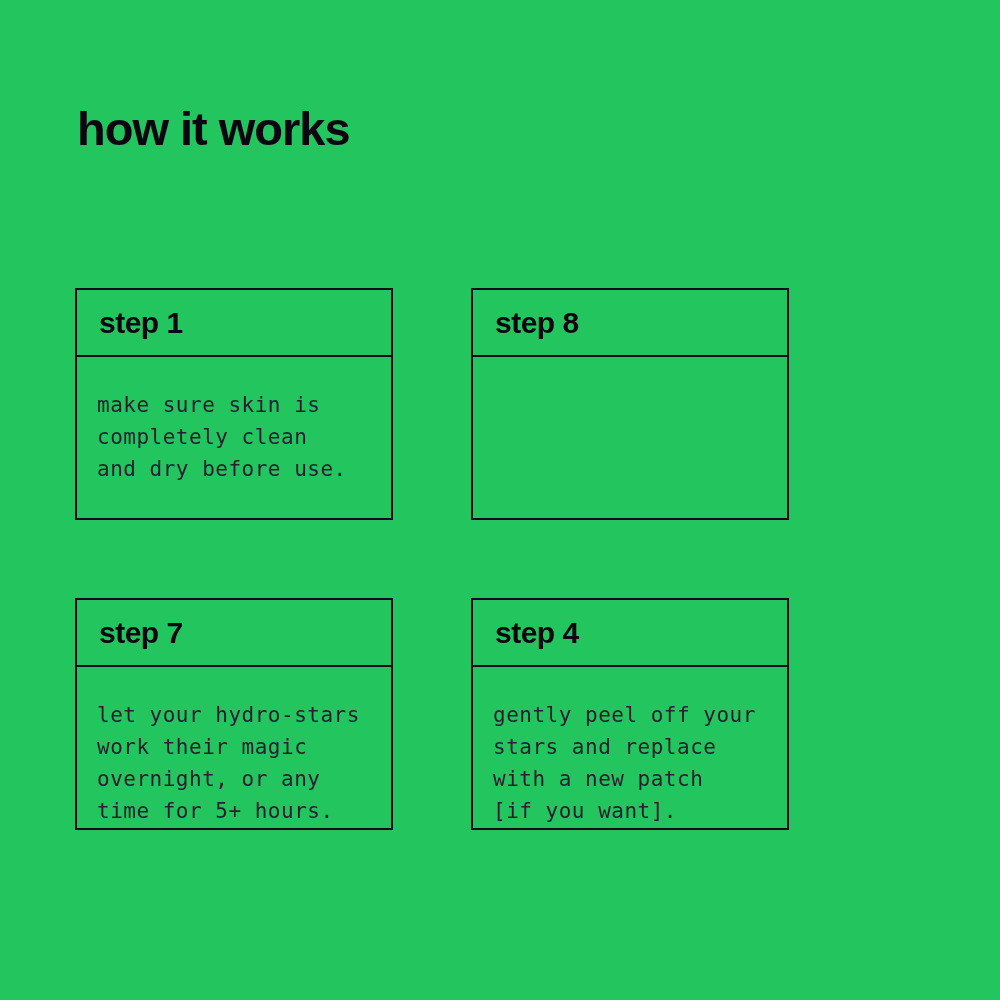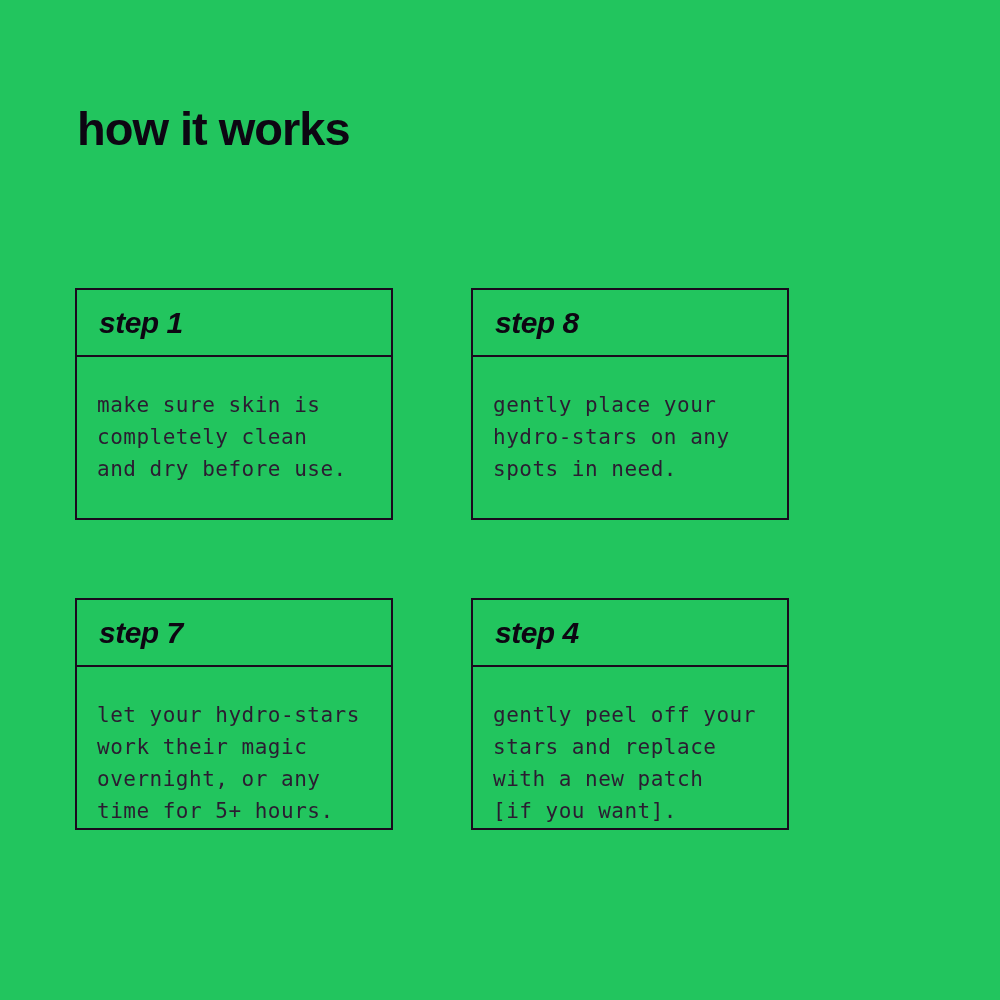--- a/index.html
+++ b/index.html
@@ -42,21 +42,20 @@
     border: 2px solid #1a0a1e;
     background: transparent;
   }
   .step-card-header {
     box-sizing: border-box;
     height: 67px;
     border-bottom: 2px solid #1a0a1e;
     display: flex;
     align-items: center;
     padding: 0 22px;
-    font-style: italic;
   }
   .step-label {
     font-size: 30px;
     font-weight: 700;
     letter-spacing: -0.5px;
     color: #0d0612;
   }
   .step-card-body {
     box-sizing: border-box;
     padding: 17px 20px 0 20px;
@@ -84,23 +83,20 @@
       </div>
       <div class="step-card-body">make sure skin is
 completely clean
 and dry before use.</div>
     </article>
 
     <article class="step-card">
       <div class="step-card-header">
         <span class="step-label">step 8</span>
       </div>
-      <div class="step-card-body">gently place your
-hydro-stars on any
-spots in need.</div>
     </article>
 
     <article class="step-card">
       <div class="step-card-header">
         <span class="step-label">step 7</span>
       </div>
       <div class="step-card-body">let your hydro-stars
 work their magic
 overnight, or any
 time for 5+ hours.</div>

